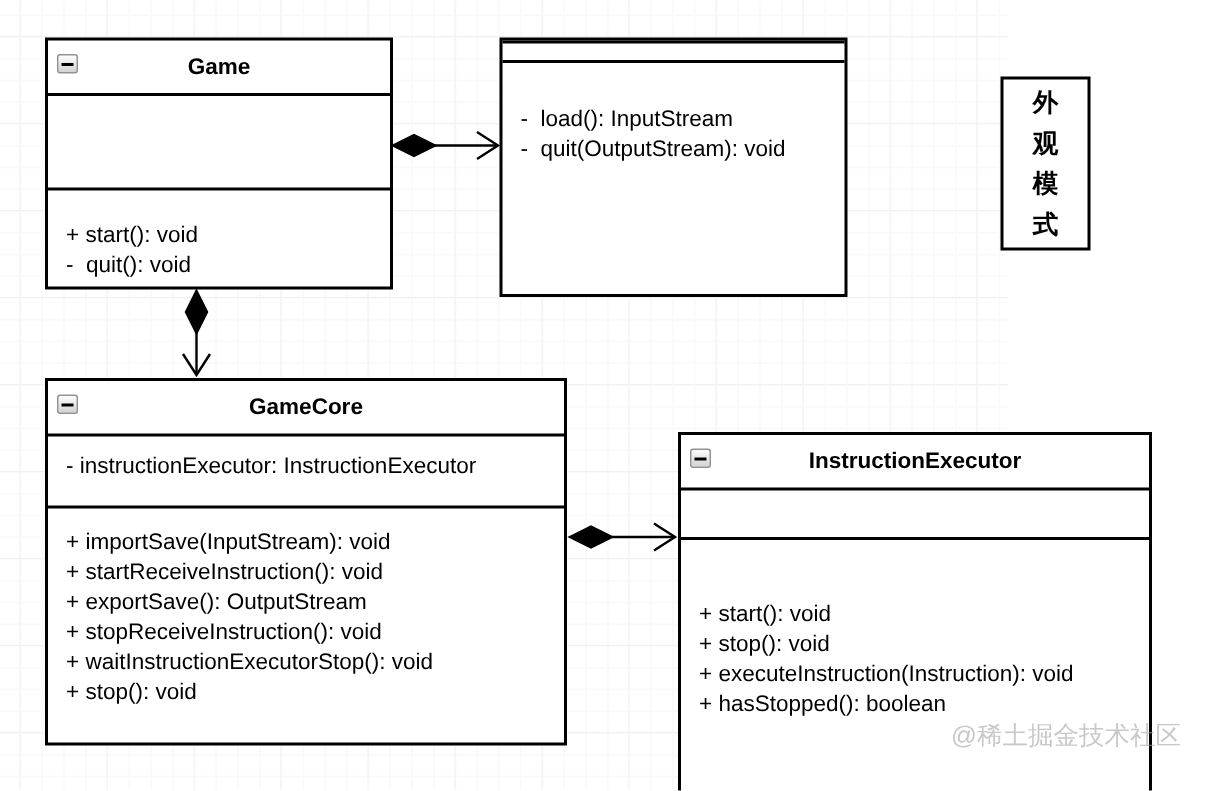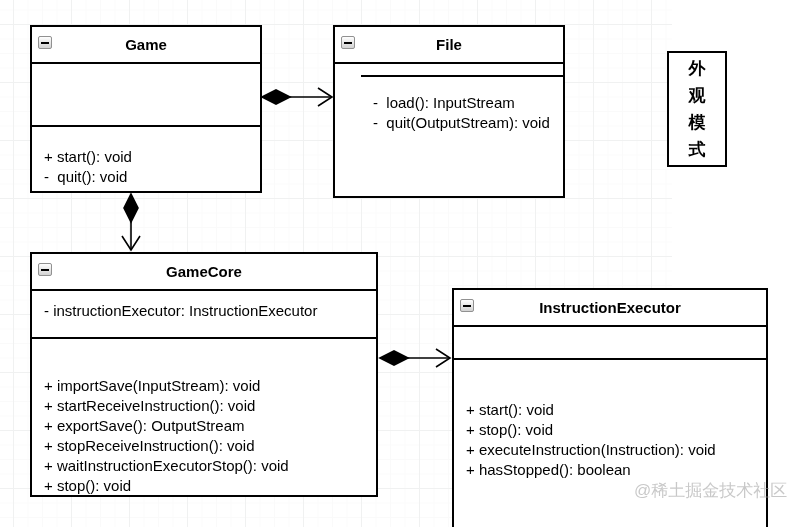--- a/index.html
+++ b/index.html
@@ -110,25 +110,25 @@
     z-index: 5;
   }
 
   
   #class-game  { left: 30px;  top: 25px;  width: 232px; height: 168px; }
   #class-game .uml-attrs   { height: 63px; padding-top: 8px; }
   #class-game .uml-methods { padding-top: 20px; }
 
   #class-file  { left: 333px; top: 25px;  width: 232px; height: 173px; }
   #class-file .uml-attrs   { height: 13px; }
-  #class-file .uml-methods { padding-top: 16px; margin-left: 26px; }
+  #class-file .uml-methods { padding-top: 28px; }
 
   #class-gamecore { left: 30px; top: 252px; width: 348px; height: 245px; }
   #class-gamecore .uml-attrs   { height: 48px; padding-top: 10px; }
-  #class-gamecore .uml-methods { padding-top: 37px; }
+  #class-gamecore .uml-methods { padding-top: 13px; }
 
   #class-instructionexecutor { left: 452px; top: 252px; width: 316px; height: 246px; margin-top: 36px; }
   #class-instructionexecutor .uml-attrs   { height: 33px; }
   #class-instructionexecutor .uml-methods { padding-top: 40px; }
 </style>
 </head>
 <body>
 
 <div class="canvas">
 
@@ -141,26 +141,20 @@
     </div>
     <div class="uml-attrs">
     </div>
     <div class="uml-methods">
       <div class="uml-line">+ start(): void</div>
       <div class="uml-line">-  quit(): void</div>
     </div>
   </div>
 
   <div class="uml-class" id="class-file">
-    <div class="uml-title">
-      <span class="collapse-icon">
-          <span class="minus-bar"></span>
-        </span>
-      <span>File</span>
-    </div>
     <div class="uml-attrs"></div>
     <div class="uml-methods">
       <div class="uml-line">-  load(): InputStream</div>
       <div class="uml-line">-  quit(OutputStream): void</div>
     </div>
   </div>
 
   <div class="uml-class" id="class-gamecore">
     <div class="uml-title">
       <span class="collapse-icon">

